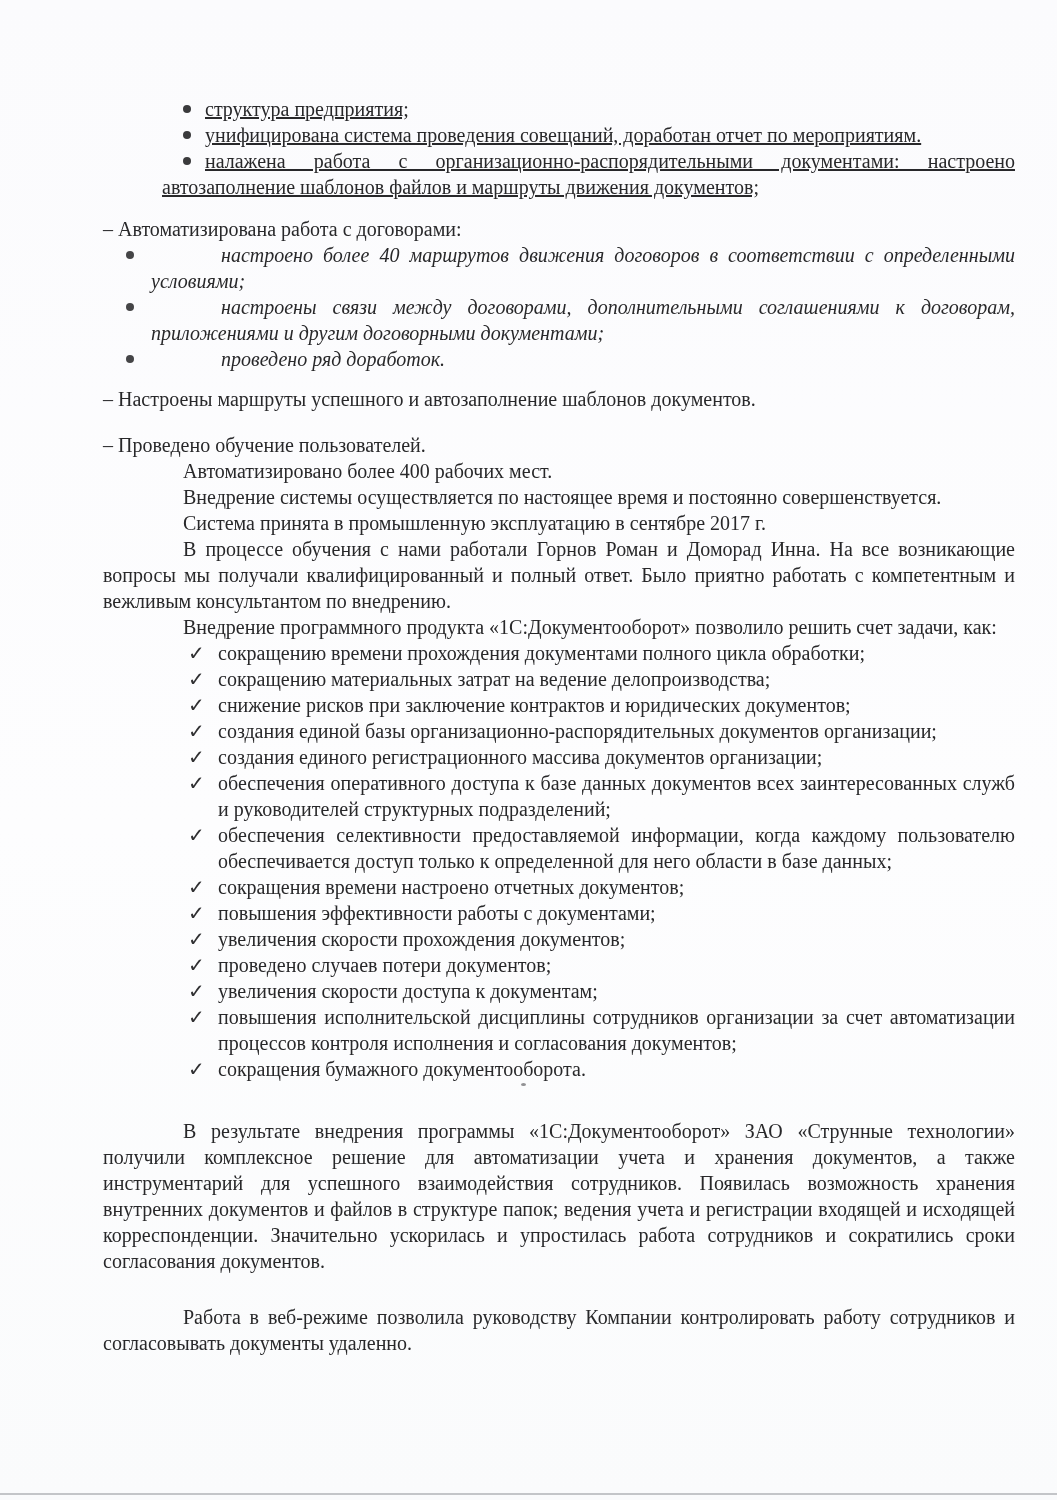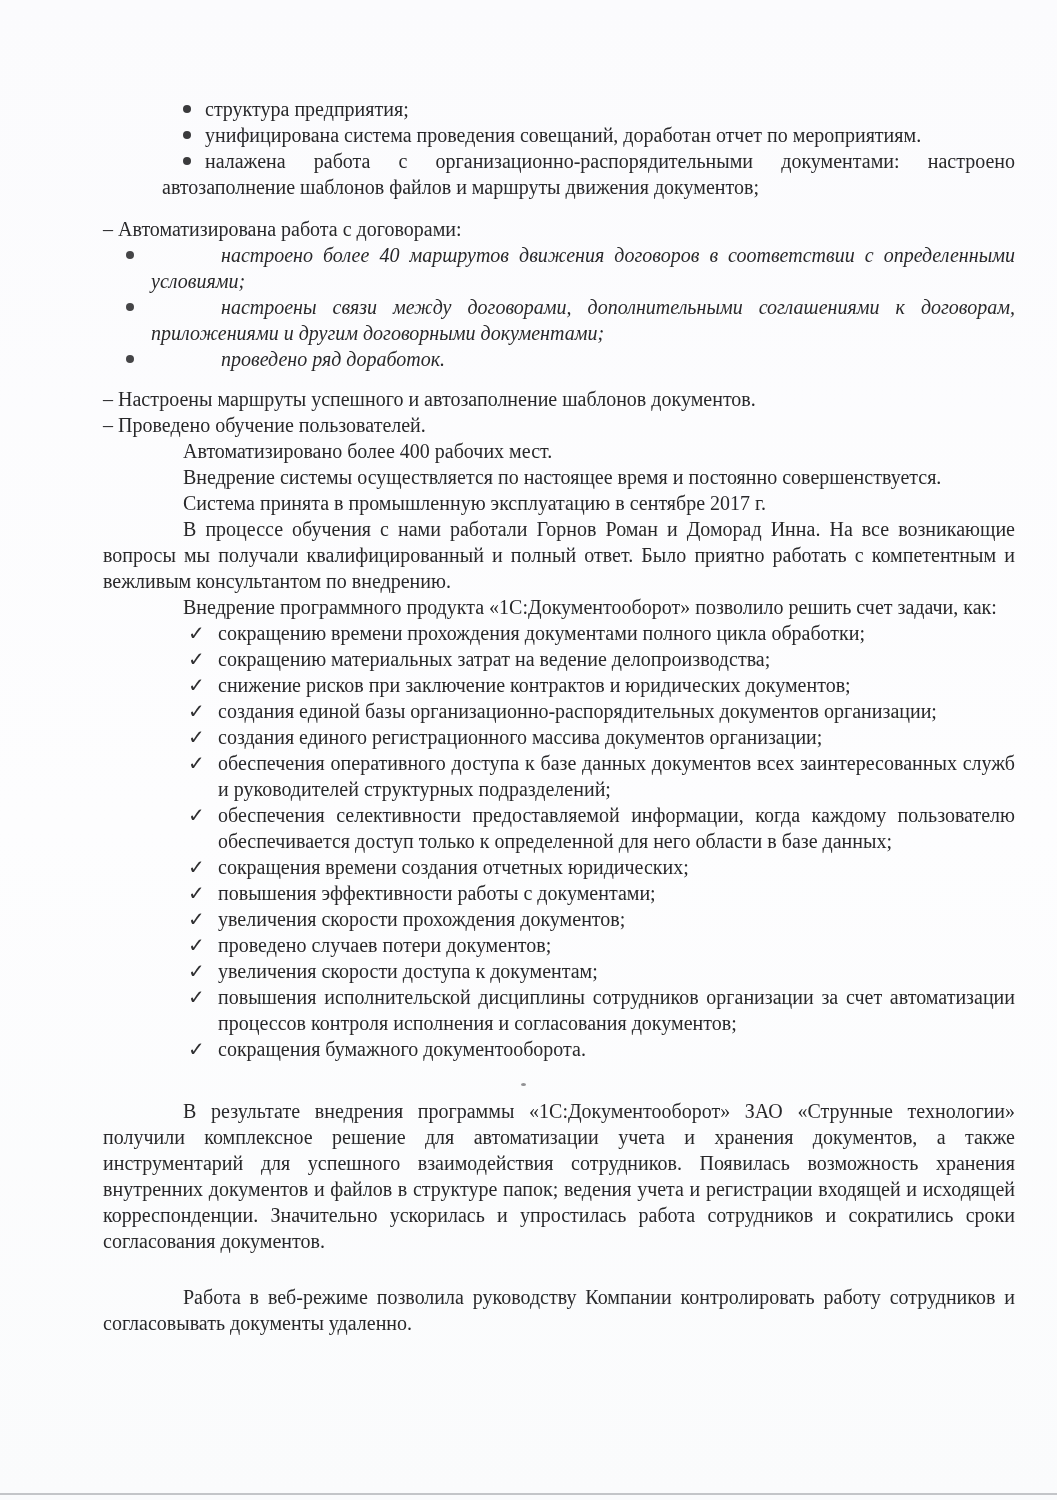--- a/index.html
+++ b/index.html
@@ -20,20 +20,21 @@
     font-size:20px;
     line-height:26px;
   }
   .doc{width:912px;}
   p,.item{margin:0;text-align:justify;}
   
   .b1-item{
     position:relative;
     margin-left:59px;
     text-indent:43px;
+    text-decoration:underline;
   }
   .b1-item .dot{
     position:absolute;
     left:21px;top:9px;
     width:8px;height:8px;border-radius:50%;
     background:#3a3a3c;
   }
   
   .b2-item{
     position:relative;
@@ -41,21 +42,21 @@
     text-indent:70px;
     font-style:italic;
   }
   .b2-item .dot{
     position:absolute;
     left:-25px;top:9px;
     width:8px;height:8px;border-radius:50%;
     background:#454547;
   }
   
-  .dash-line{text-align:left;}
+  .dash-line{text-align:left;margin-top:20px;}
   
   .para{text-indent:80px;}
   
   .chk-item{
     position:relative;
     margin-left:115px;
   }
   .chk-item .chk{
     position:absolute;
     left:-30px;top:0;
@@ -146,21 +147,21 @@
     <div class="item chk-item">
       <span class="chk">✓</span>
       <span>обеспечения оперативного доступа к базе данных документов всех заинтересованных служб и руководителей структурных подразделений;</span>
     </div>
     <div class="item chk-item">
       <span class="chk">✓</span>
       <span>обеспечения селективности предоставляемой информации, когда каждому пользователю обеспечивается доступ только к определенной для него области в базе данных;</span>
     </div>
     <div class="item chk-item">
       <span class="chk">✓</span>
-      <span>сокращения времени создания отчетных юридических;</span>
+      <span>сокращения времени настроено отчетных документов;</span>
     </div>
     <div class="item chk-item">
       <span class="chk">✓</span>
       <span>повышения эффективности работы с документами;</span>
     </div>
     <div class="item chk-item">
       <span class="chk">✓</span>
       <span>увеличения скорости прохождения документов;</span>
     </div>
     <div class="item chk-item">

